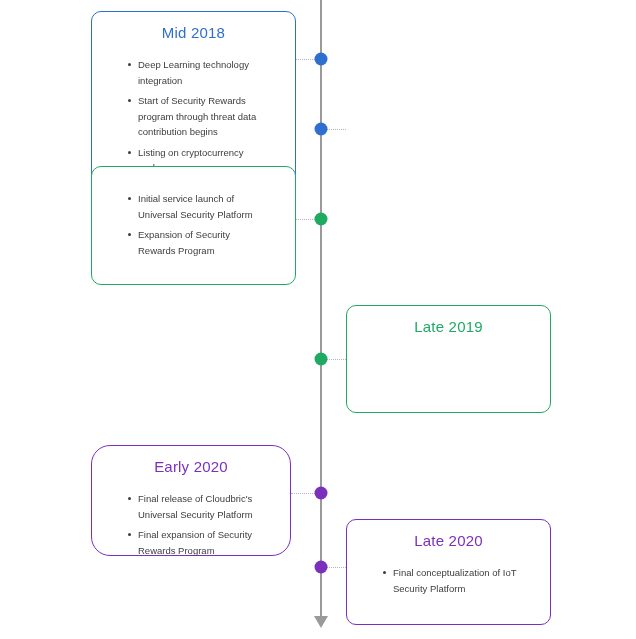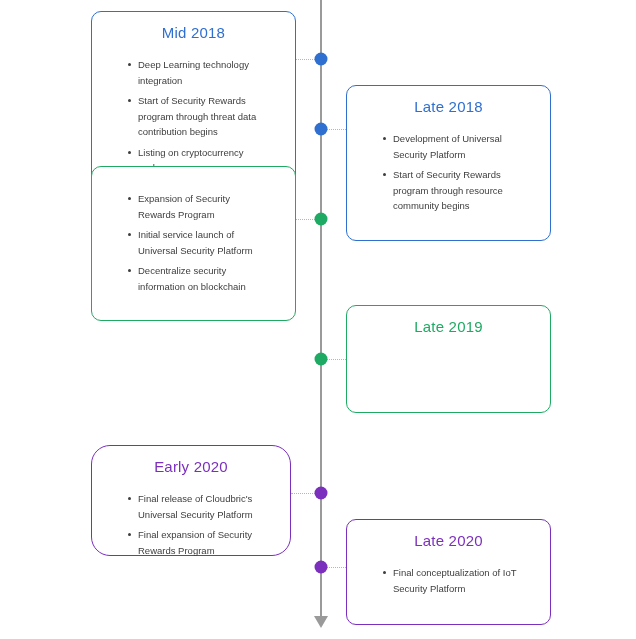--- a/index.html
+++ b/index.html
@@ -133,33 +133,25 @@
 
   <div class="card blue" style="left:91px; top:11px; width:205px;">
     <div class="card-title">Mid 2018</div>
     <ul>
       <li>Deep Learning technology integration</li>
       <li>Start of Security Rewards program through threat data contribution begins</li>
       <li>Listing on cryptocurrency exchanges</li>
     </ul>
   </div>
 
-  <div class="card blue" style="left:346px; top:85px; width:205px;">
-    <div class="card-title">Late 2018</div>
-    <ul>
-      <li>Development of Universal Security Platform</li>
-      <li>Start of Security Rewards program through resource community begins</li>
-    </ul>
-  </div>
 
   <div class="card green" style="left:91px; top:166px; width:205px;">
     <ul>
+      <li>Initial service launch of Universal Security Platform</li>
       <li>Expansion of Security Rewards Program</li>
-      <li>Initial service launch of Universal Security Platform</li>
-      <li>Decentralize security information on blockchain</li>
     </ul>
   </div>
 
   <div class="card green" style="left:346px; top:305px; width:205px; height:108px;">
     <div class="card-title">Late 2019</div>
   </div>
 
   <div class="card purple" style="left:91px; top:445px; width:200px; height:111px;border-radius:19px;">
     <div class="card-title">Early 2020</div>
     <ul>

